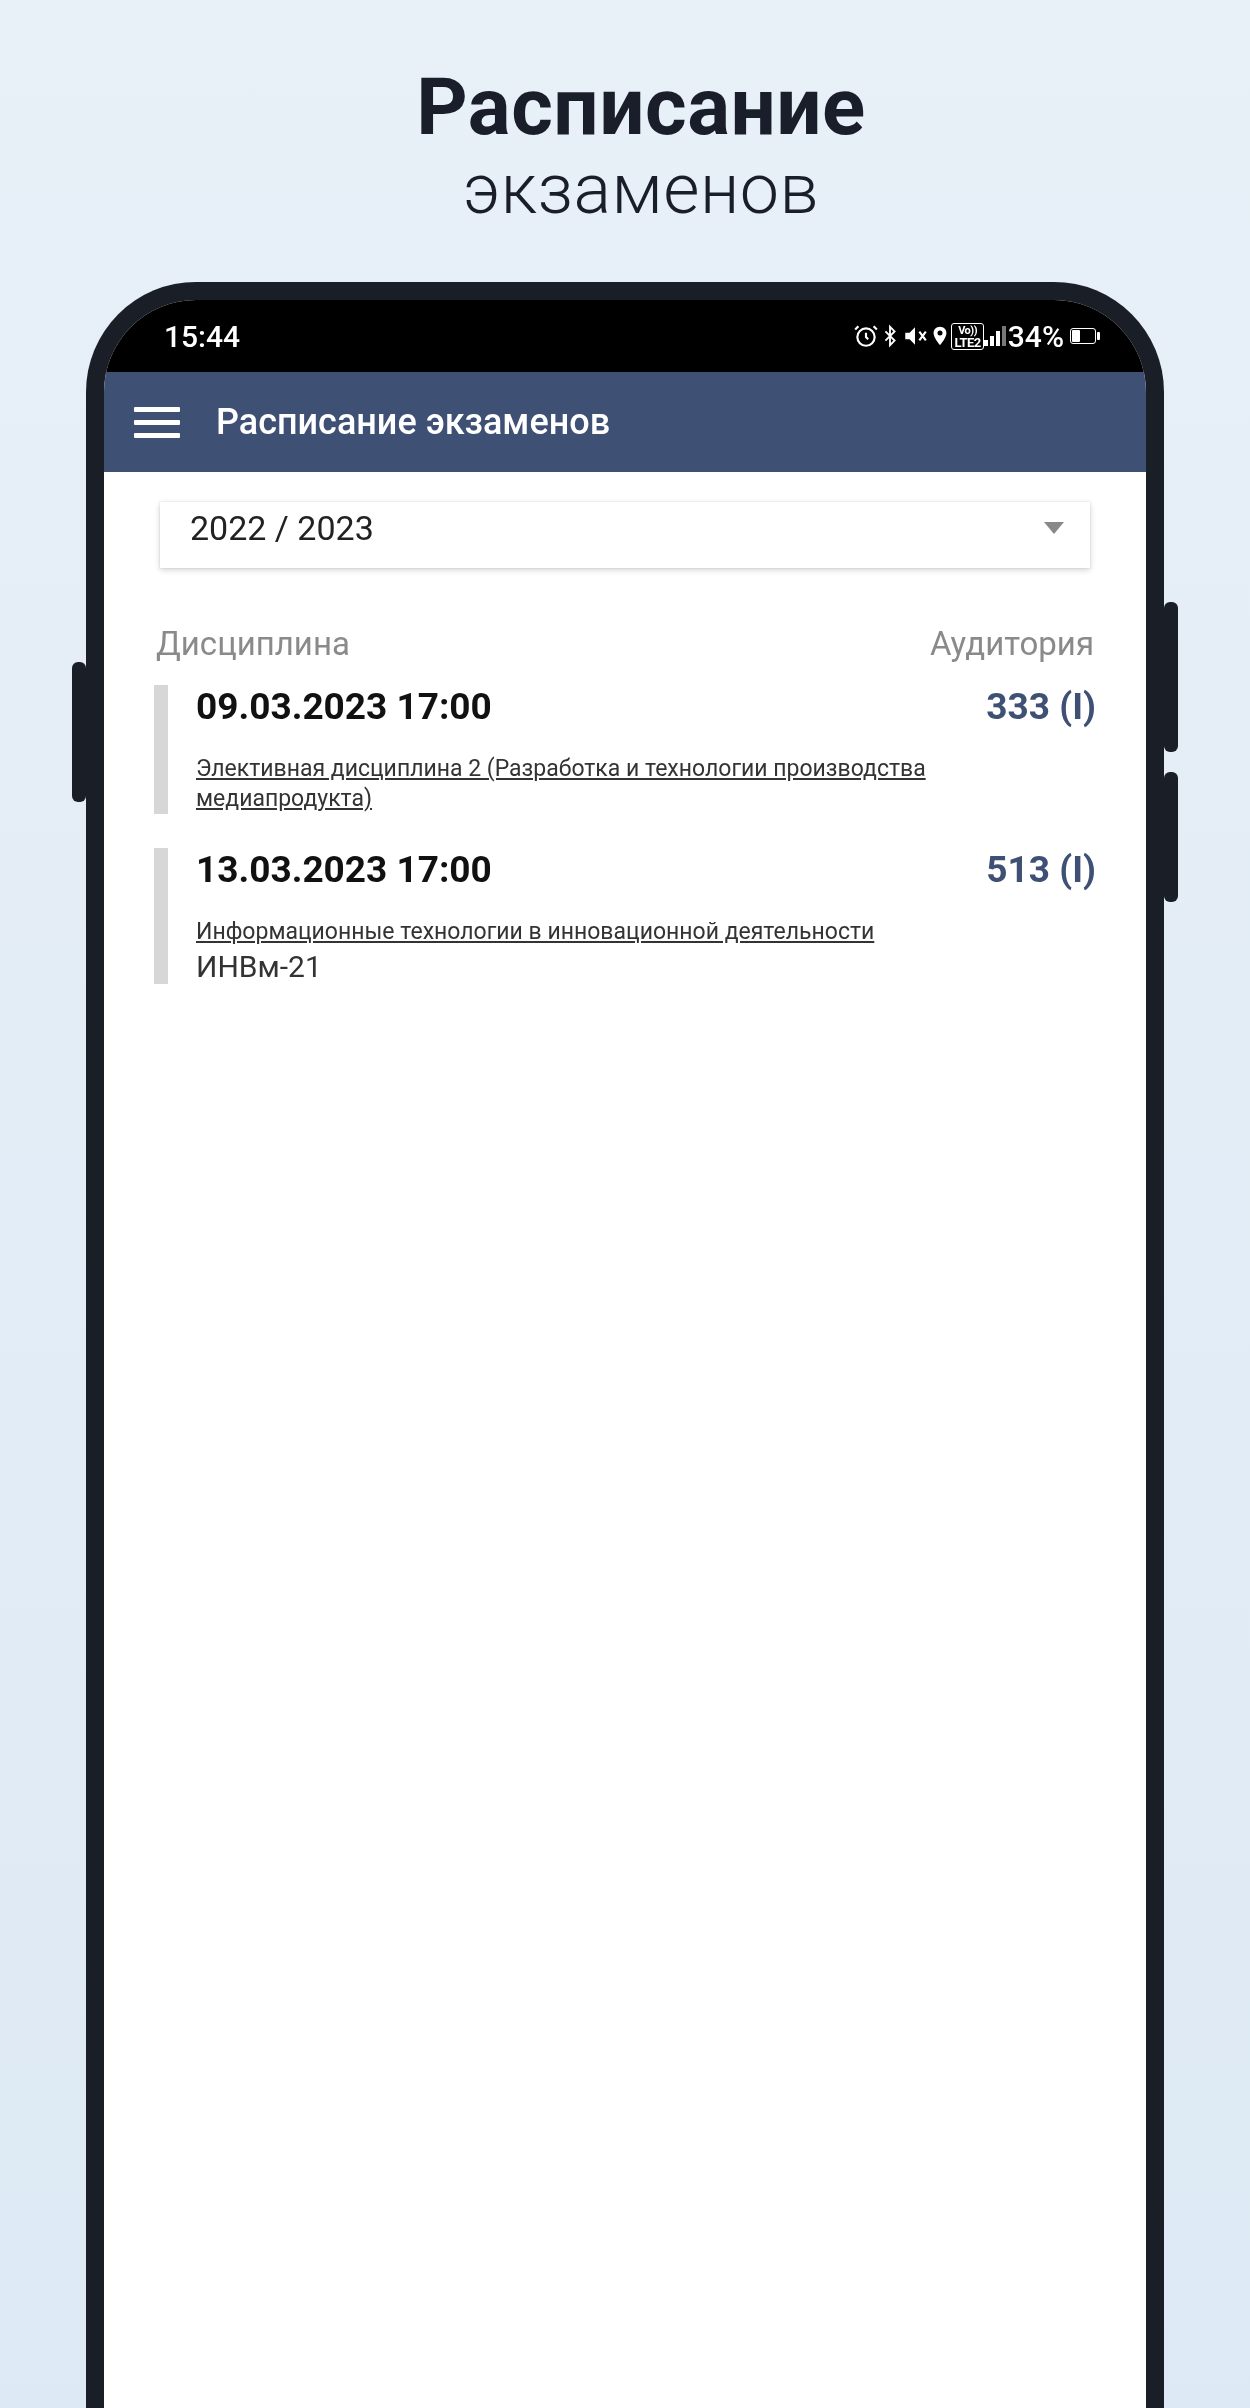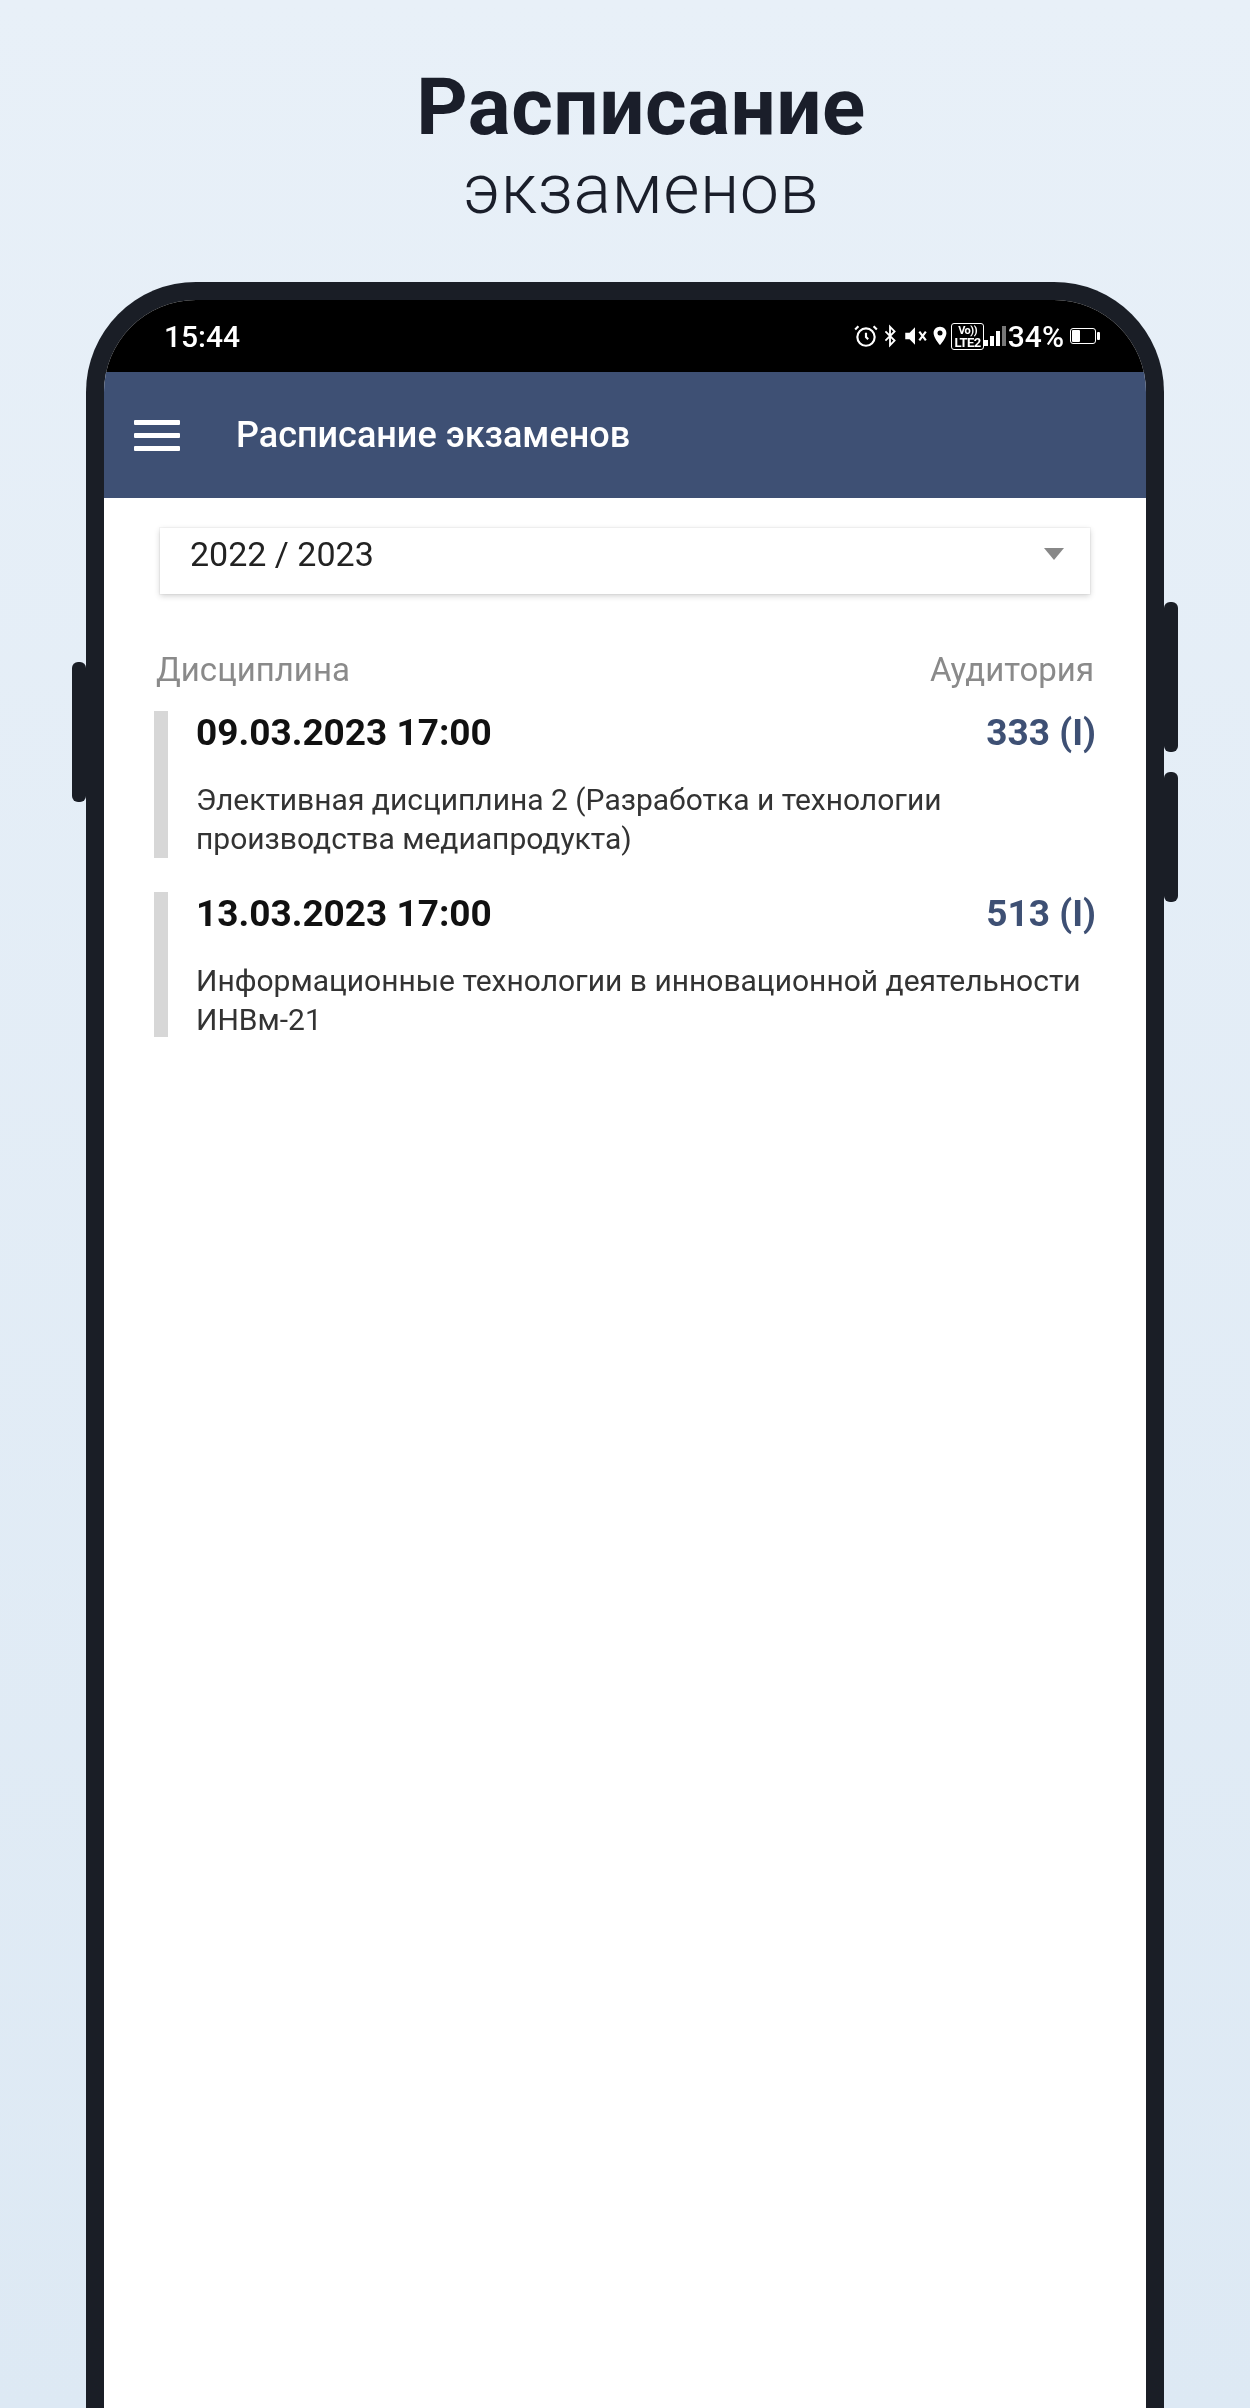--- a/index.html
+++ b/index.html
@@ -84,24 +84,24 @@
   .lte-badge .vo { font-size: 11px; }
   .batt-wrap { display:flex; align-items:center; gap:6px;}
   .batt { width: 26px; height: 16px; border:1.6px solid #fff; border-radius:3px; position:relative;}
   .batt::after{ content:""; position:absolute; right:-5px; top:3px; width:3px; height:8px; background:#fff; border-radius:1px;}
   .batt-fill{ position:absolute; left:1px; top:1px; bottom:1px; width:34%; background:#fff; border-radius:1px;}
 
   
   .app-bar {
     background: #3e5074;
     color: #fff;
-    height: 126px;
+    height: 100px;
     display: flex;
     align-items: center;
-    gap: 56px;
+    gap: 36px;
     padding: 0 30px;
     font-size: 36px;
     font-weight: 500;
   }
   .menu-btn { width:46px; height:46px; display:flex; flex-direction:column; justify-content:center; gap:8px; cursor:pointer;}
   .menu-btn span{ display:block; height:5px; background:#fff; border-radius:1px;}
 
   
   .content { padding: 30px 50px 0 50px; }
 
@@ -129,21 +129,21 @@
 
   .exam {
     display:flex;
     margin-bottom: 34px;
   }
   .bar { width:14px; background:#d7d7d7; margin-right: 28px; flex:none; }
   .exam-body { flex:1; }
   .exam-top { display:flex; justify-content:space-between; align-items:baseline; }
   .exam-datetime { font-size:37px; font-weight:700; color:#111; }
   .exam-room { font-size:37px; font-weight:700; color:#3e5074; white-space:nowrap; }
-  .exam-desc { font-size:30px; color:#333; margin-top: 26px; line-height:1.3; }
+  .exam-desc { font-size:23px; color:#333; margin-top: 26px; line-height:1.3;text-decoration:underline; }
   .exam-group { font-size:30px; color:#333; margin-top:2px; }
 
 </style>
 </head>
 <body>
 
 <div class="promo-heading">
   <div class="line1">Расписание</div>
   <div class="line2">экзаменов</div>
 </div>

